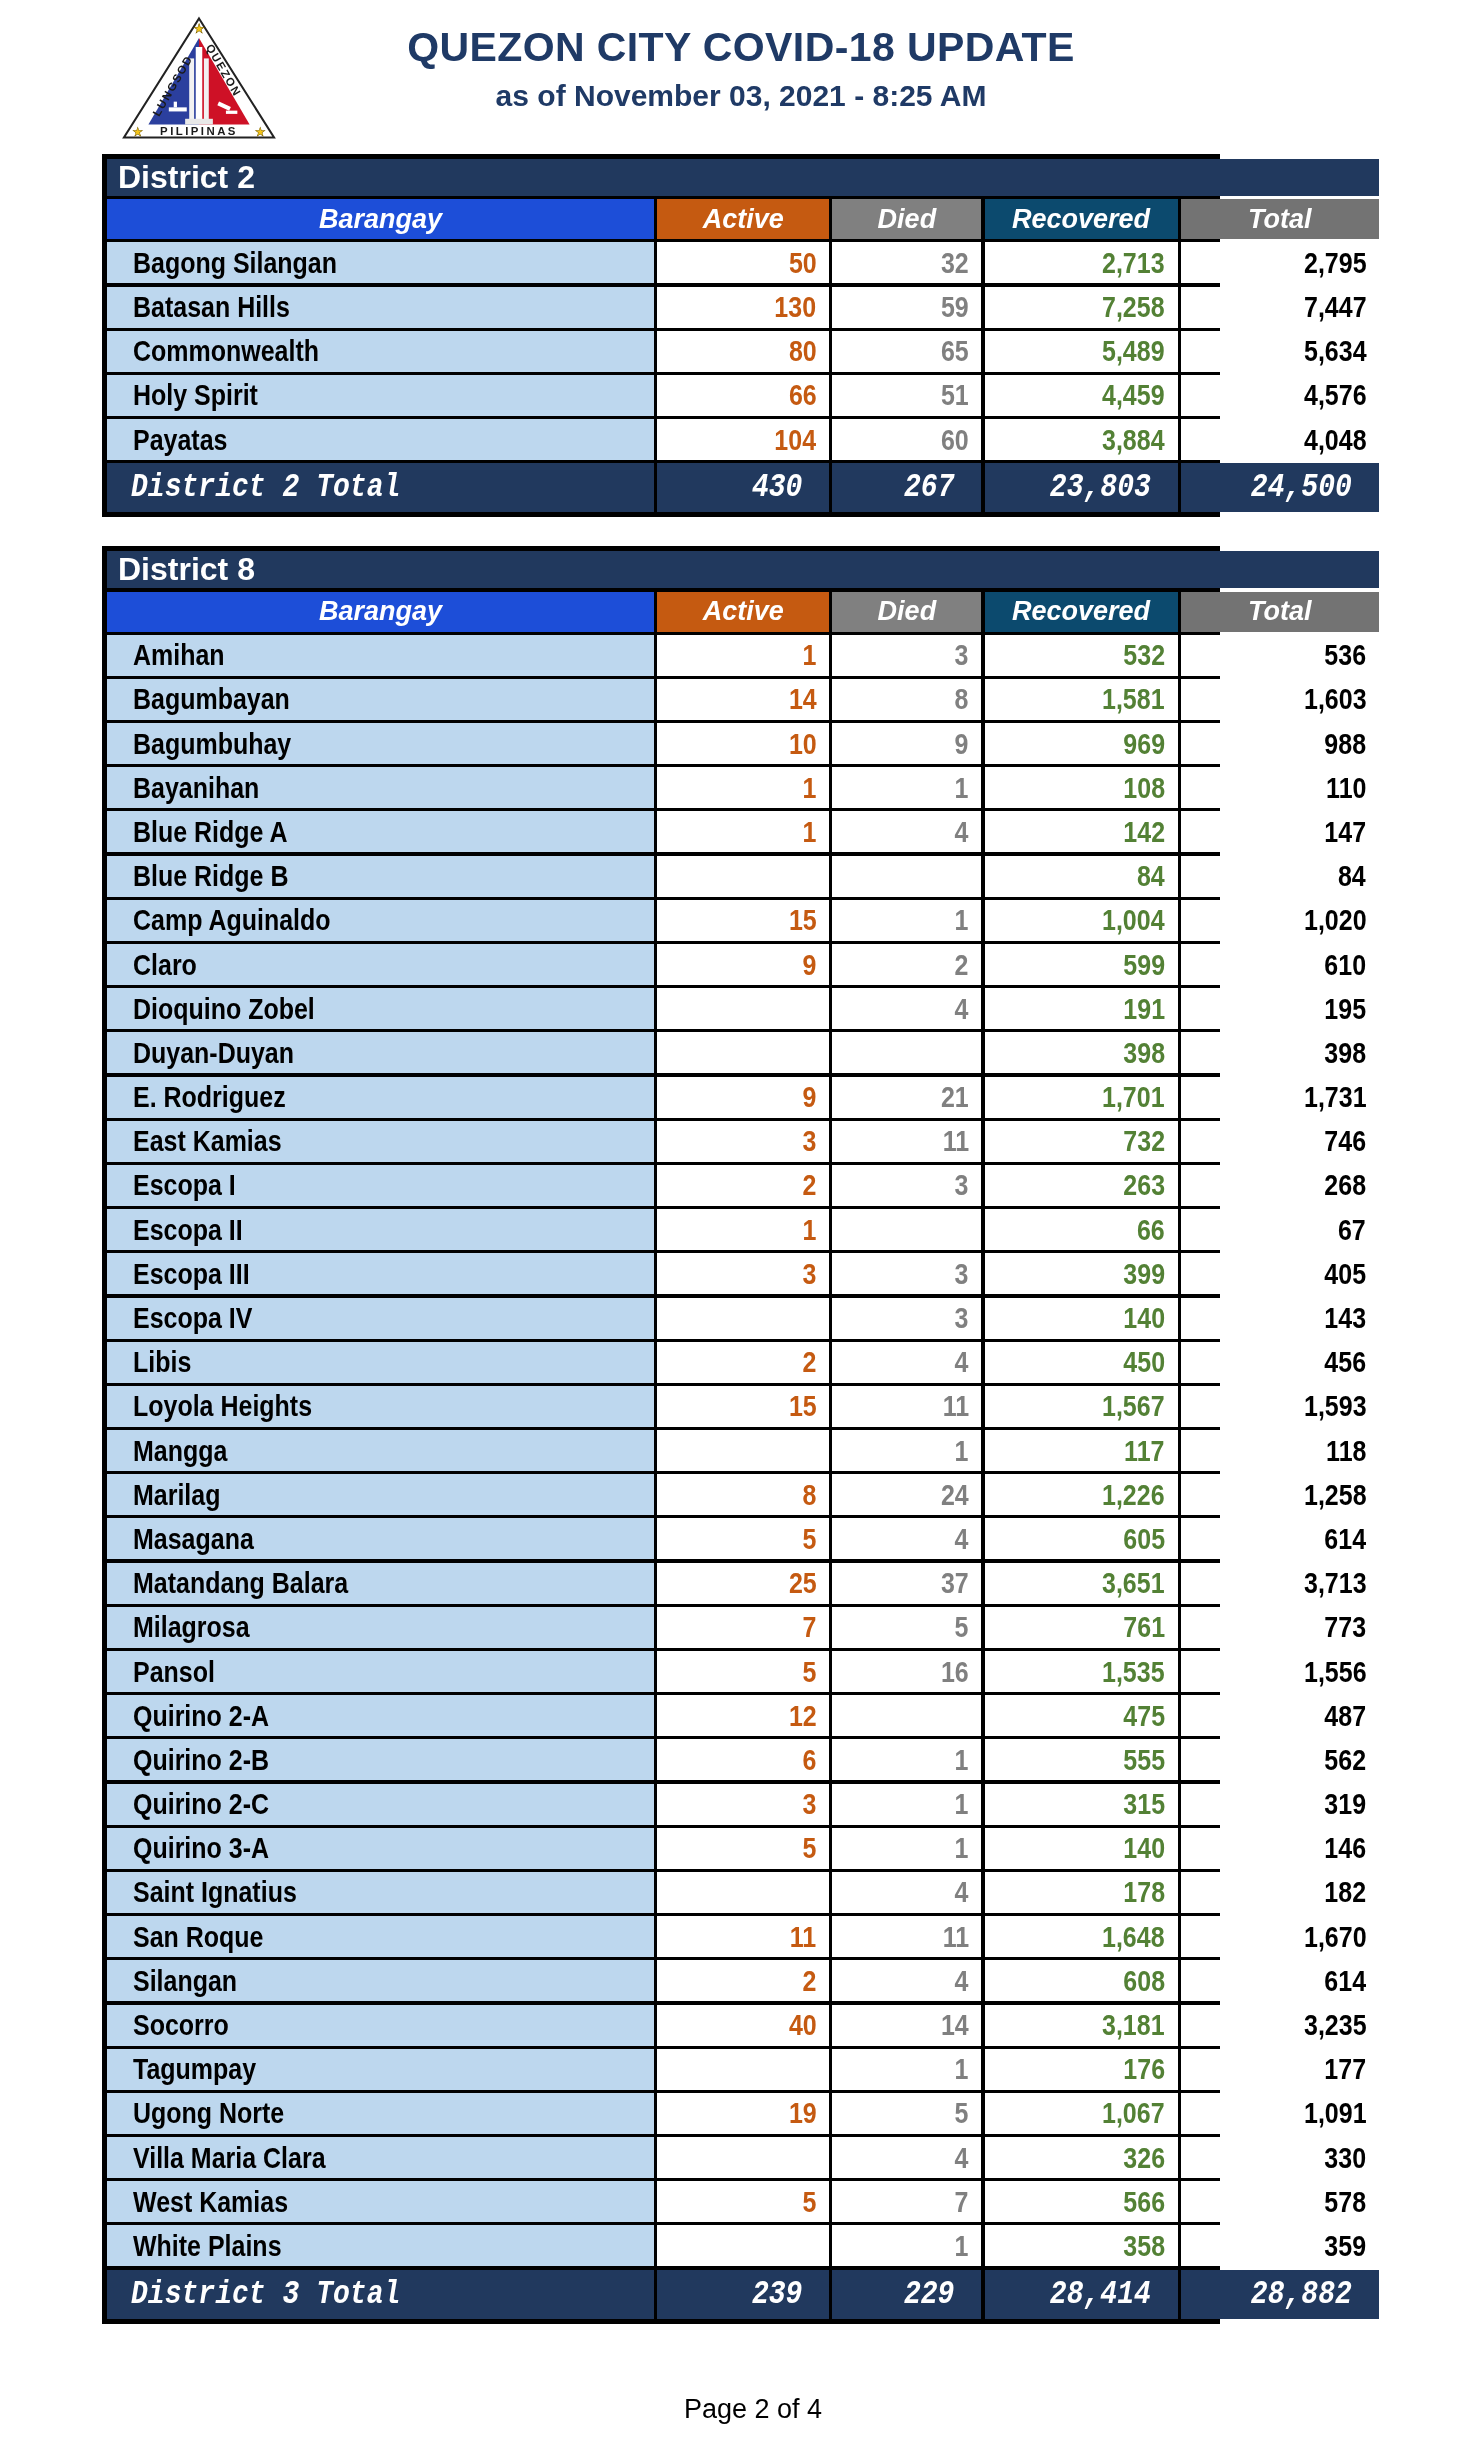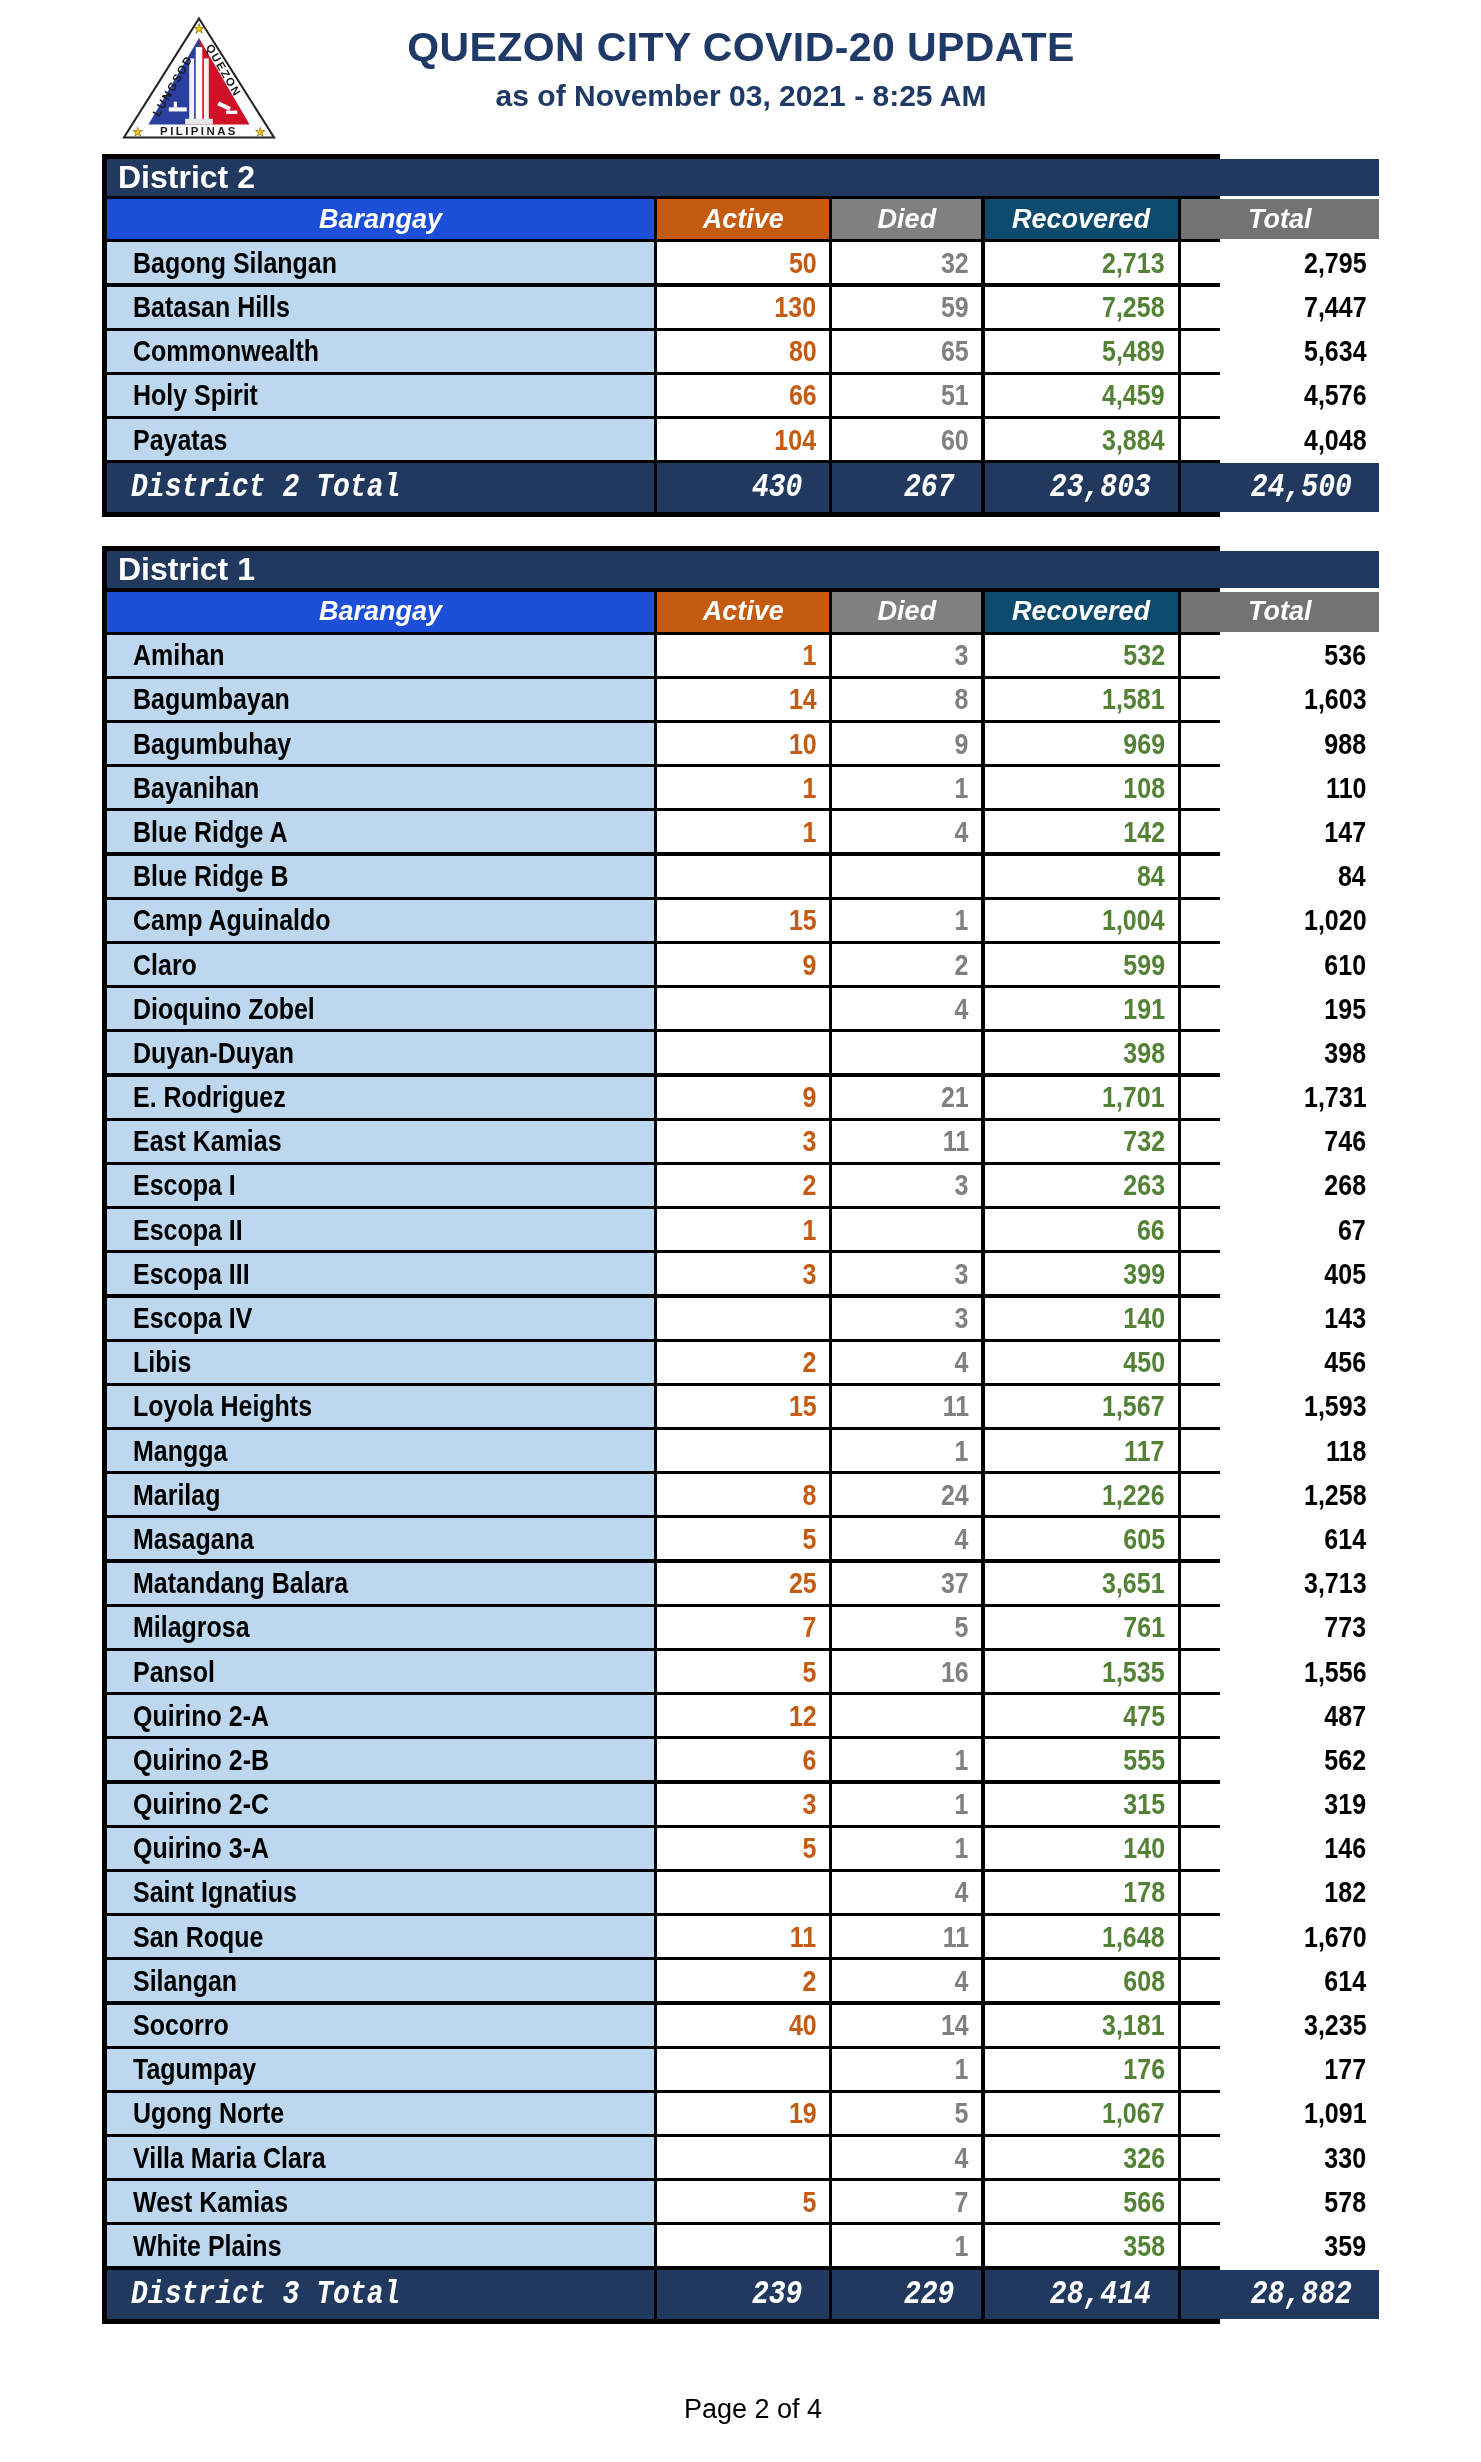--- a/index.html
+++ b/index.html
@@ -94,21 +94,21 @@
     <rect x="118" y="108" width="16" height="5" fill="#ffffff" transform="rotate(25 126 110)"></rect>
     <rect x="128" y="116" width="14" height="4" fill="#ffffff"></rect>
     <text x="95" y="21" text-anchor="middle" font-size="16" fill="#F5C518" stroke="#7a6000" stroke-width="0.6">★</text>
     <text x="20" y="147" text-anchor="middle" font-size="15" fill="#F5C518" stroke="#7a6000" stroke-width="0.6">★</text>
     <text x="170" y="147" text-anchor="middle" font-size="15" fill="#F5C518" stroke="#7a6000" stroke-width="0.6">★</text>
     <text transform="translate(46,124) rotate(-60)" font-size="14" font-weight="bold" letter-spacing="2" fill="#1a1a1a">LUNGSOD</text>
     <text transform="translate(103,38) rotate(60)" font-size="14" font-weight="bold" letter-spacing="2" fill="#1a1a1a">QUEZON</text>
     <text x="95" y="146" text-anchor="middle" font-size="14" font-weight="bold" letter-spacing="3" fill="#1a1a1a">PILIPINAS</text>
   </svg>
   <div class="titles">
-    <div class="page-title">QUEZON CITY COVID-20 UPDATE</div>
+    <div class="page-title">QUEZON CITY COVID-18 UPDATE</div>
     <div class="page-subtitle">as of November 03, 2021 - 8:25 AM</div>
   </div>
 </div>
 
 <div class="qtable">
   <div class="titlebar">District 2</div>
   <div class="hcell hc-barangay">Barangay</div>
   <div class="hcell hc-active">Active</div>
   <div class="hcell hc-died">Died</div>
   <div class="hcell hc-recovered">Recovered</div>
@@ -175,21 +175,21 @@
     </div>
   <div class="trow tnum">
       <span class="cond r">23,803</span>
     </div>
   <div class="trow tnum">
       <span class="cond r">24,500</span>
     </div>
 </div>
 
 <div class="qtable second">
-  <div class="titlebar">District 1</div>
+  <div class="titlebar">District 8</div>
   <div class="hcell hc-barangay">Barangay</div>
   <div class="hcell hc-active">Active</div>
   <div class="hcell hc-died">Died</div>
   <div class="hcell hc-recovered">Recovered</div>
   <div class="hcell hc-total">Total</div>
   <div class="rows-host"><div class="cell name-cell">
         <span class="cond">Amihan</span>
       </div><div class="cell num active">
         <span class="cond r">1</span>
       </div><div class="cell num died">

